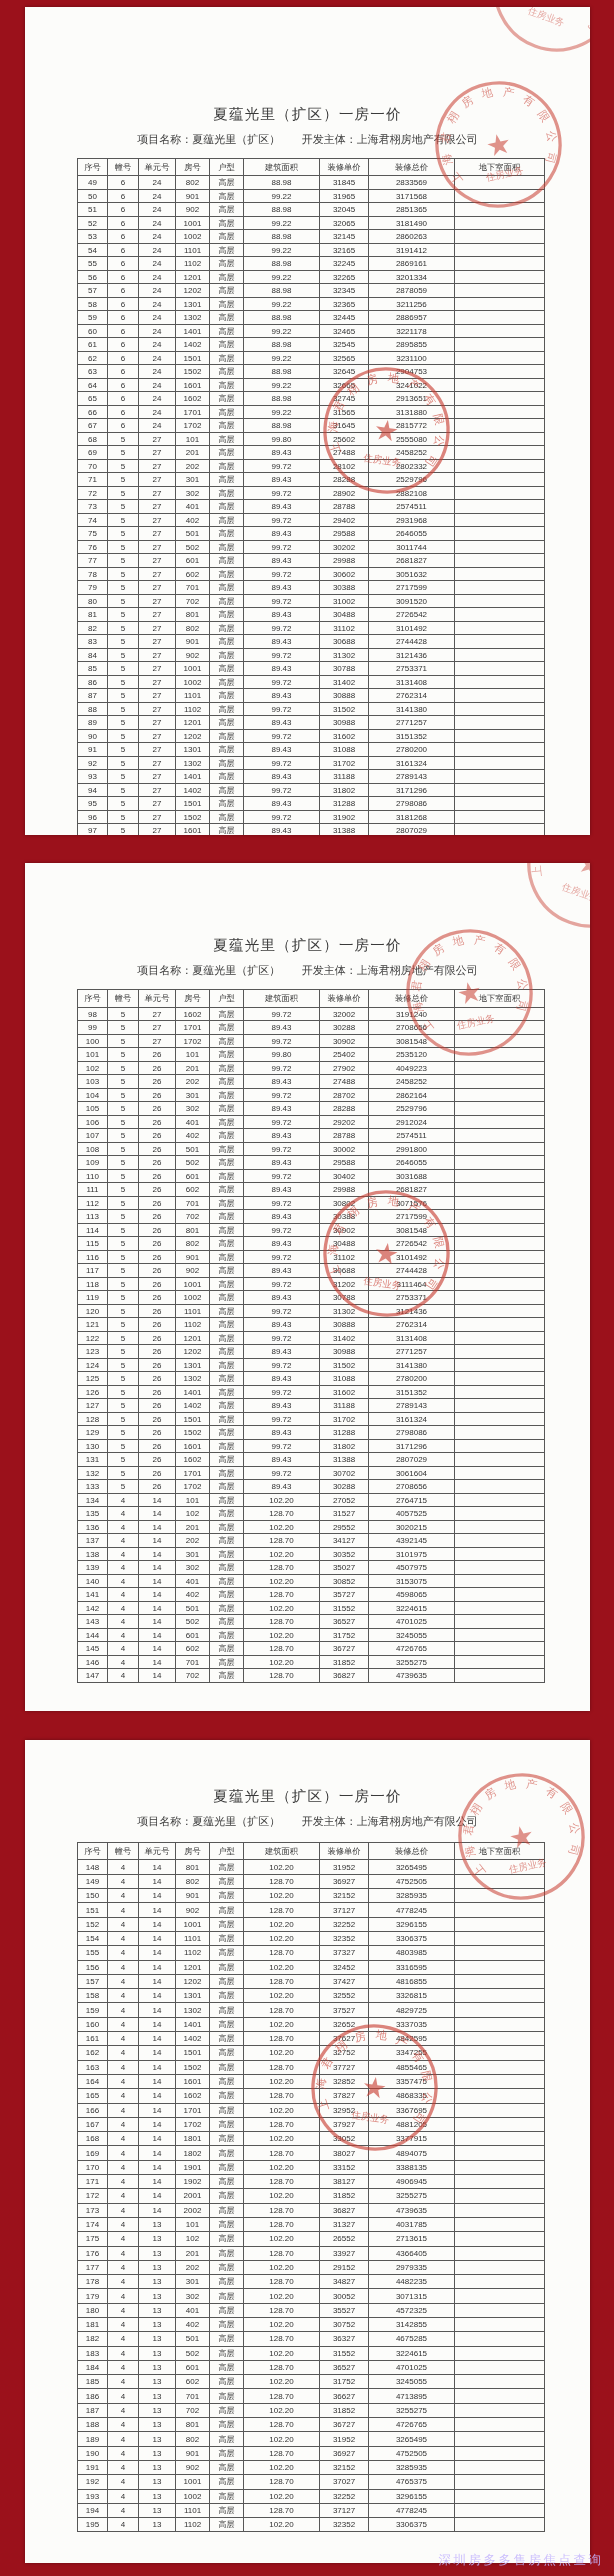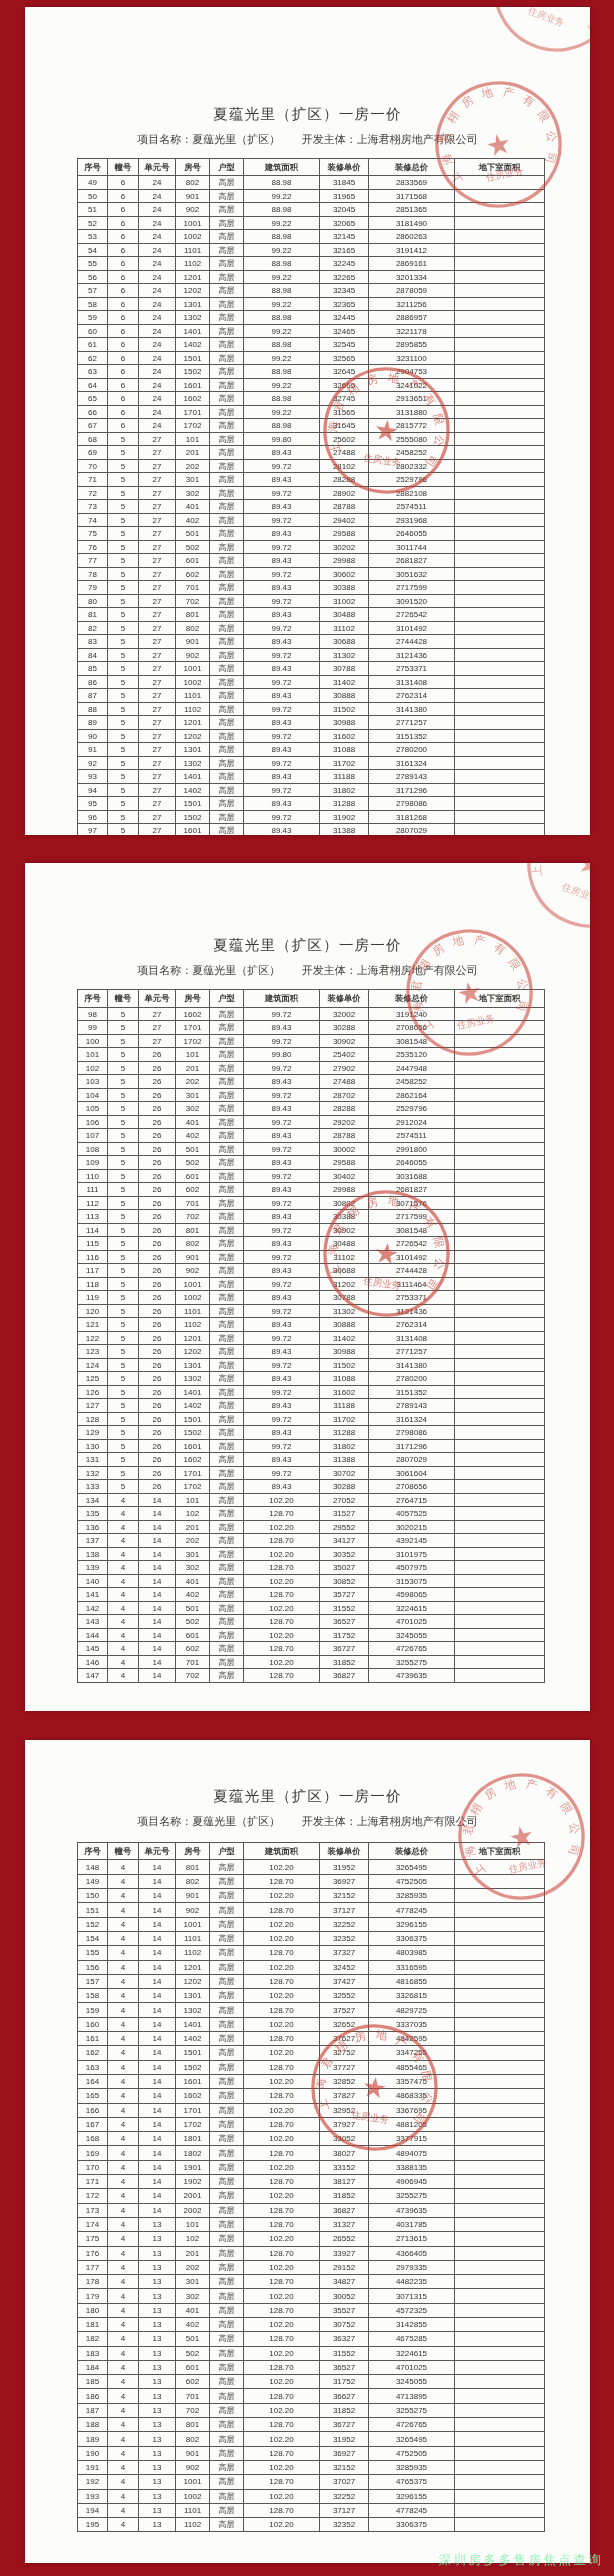--- a/index.html
+++ b/index.html
@@ -29,42 +29,42 @@
   .price-table{
     position:relative;z-index:2;
     margin:11.6px 0 0 52px;border-collapse:collapse;table-layout:fixed;
     width:467px;font-size:8px;color:#323232;
   }
   .p3 .price-table{margin-top:13.3px;}
   .price-table th,.price-table td{
     border:0.8px solid #575757;text-align:center;vertical-align:middle;
     padding:0;overflow:hidden;white-space:nowrap;
   }
-  .price-table th{height:16.6px;font-size:8.3px;font-weight:bold;color:#383838;}
+  .price-table th{height:16.6px;font-size:8.3px;font-weight:normal;color:#383838;}
   .price-table td{height:12.5px;}
   .p3 .price-table td{height:13.3px;}
   col.c1{width:30px}col.c2{width:31px}col.c3{width:37px}
   col.c4{width:34px}col.c5{width:34px}col.c6{width:76px}
   col.c7{width:49px}col.c8{width:86px}col.c9{width:90px}
   .stamp{position:absolute;z-index:3;pointer-events:none;}
   .stamp svg{display:block;}
   .st-a{opacity:.55;transform:rotate(-12deg);}
   .st-b{opacity:.62;transform:rotate(8deg);}
   .st-c{opacity:.45;transform:rotate(20deg);}
   .p1 .s-corner{left:465px;top:-85px;}
   .p1 .s-head{left:407px;top:71px;}
   .p1 .s-mid{left:295px;top:357px;}
   .p2 .s-corner{left:499px;top:-65px;}
   .p2 .s-head{left:378px;top:63px;}
   .p2 .s-mid{left:295px;top:324px;}
   .p3 .s-head{left:430px;top:30px;}
   .p3 .s-mid{left:283px;top:281px;}
   .watermark{
     position:absolute;right:11.6px;bottom:6.6px;z-index:1;
-    font-size:12.5px;letter-spacing:2.5px;color:#86efac;opacity:.85;
+    font-size:12.5px;letter-spacing:2.5px;color:#c4b5fd;opacity:.85;
     filter:blur(0.4px);
   }
 </style>
 </head>
 <body>
 
 <div class="page p1">
   <div class="stamp s-corner st-c">
     <svg width="133" height="133" viewBox="0 0 160 160">
       <circle cx="80" cy="80" r="74" fill="none" stroke="#c83c30" stroke-width="4"></circle>
@@ -784,21 +784,21 @@
           <td></td>
         </tr>
         <tr>
           <td>102</td>
           <td>5</td>
           <td>26</td>
           <td>201</td>
           <td>高层</td>
           <td>99.72</td>
           <td>27902</td>
-          <td>2447948</td>
+          <td>4049223</td>
           <td></td>
         </tr>
         <tr>
           <td>103</td>
           <td>5</td>
           <td>26</td>
           <td>202</td>
           <td>高层</td>
           <td>89.43</td>
           <td>27488</td>

